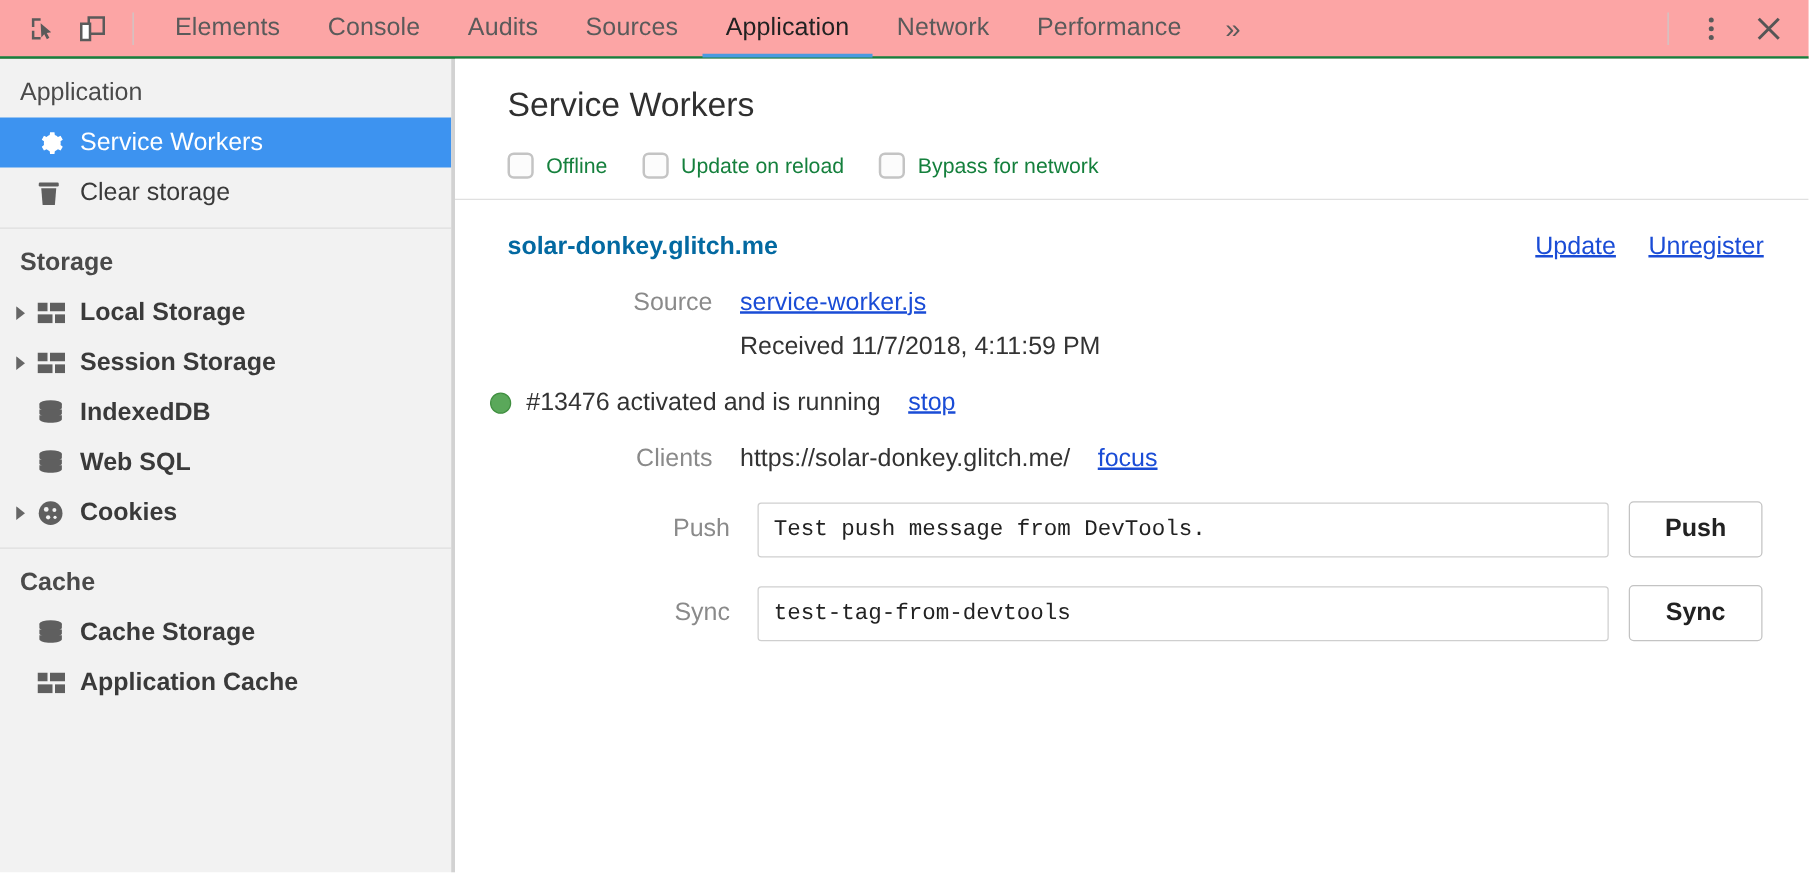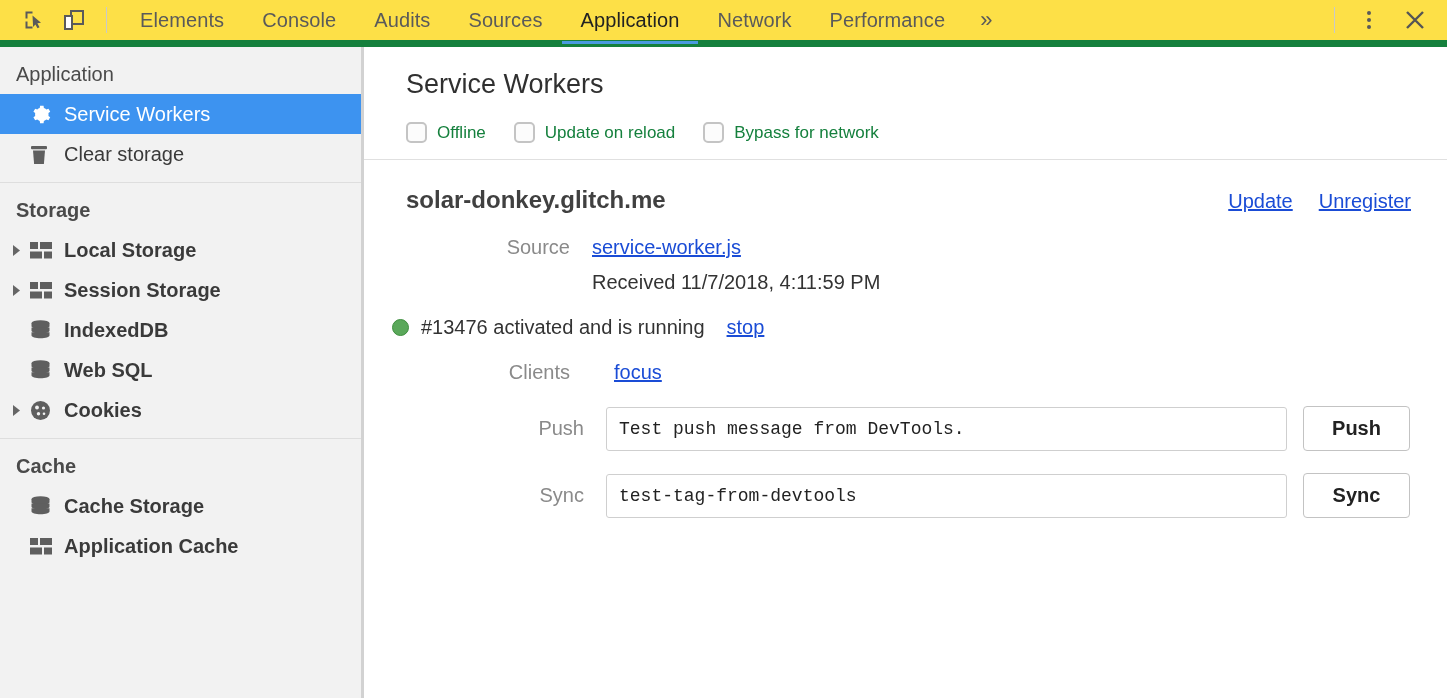--- a/index.html
+++ b/index.html
@@ -16,22 +16,22 @@
     width: 1447px; height: 698px;
     position: relative;
     display: flex;
     flex-direction: column;
   }
 
   
   .toolbar {
     height: 47px;
     min-height: 47px;
-    background: #fde047;
-    border-bottom: 7px solid #15803d;
+    background: #fca5a5;
+    border-bottom: 2px solid #15803d;
     display: flex;
     align-items: center;
     padding: 0 10px 0 14px;
     position: relative;
   }
   .tb-icon-btn {
     width: 40px; height: 40px;
     display: flex; align-items: center; justify-content: center;
     cursor: pointer;
     flex: none;
@@ -203,23 +203,23 @@
 
   .reg {
     padding: 26px 0 0 0;
   }
   .reg-head {
     display: flex;
     align-items: baseline;
     padding: 0 36px 0 42px;
   }
   .reg-origin {
-    font-size: 24px;
+    font-size: 20px;
     font-weight: bold;
-    color: #404040;
+    color: #0369a1;
   }
   .reg-actions {
     margin-left: auto;
     display: flex;
     gap: 26px;
     align-items: flex-end;
   }
   .link {
     color: #1a4cd6;
     text-decoration: underline;
@@ -545,20 +545,21 @@
           <div class="row-val">
             <span class="dot"></span>
             <span>#13476 activated and is running</span>
             <span class="link ml-lg">stop</span>
           </div>
         </div>
 
         <div class="row">
           <div class="row-label">Clients</div>
           <div class="row-val">
+            <span>https://solar-donkey.glitch.me/</span>
             <span class="link ml-lg">focus</span>
           </div>
         </div>
 
         <div class="io-row">
           <div class="row-label">Push</div>
           <input class="io-input" type="text" value="Test push message from DevTools." style="">
           <button class="io-btn">Push</button>
         </div>
 

